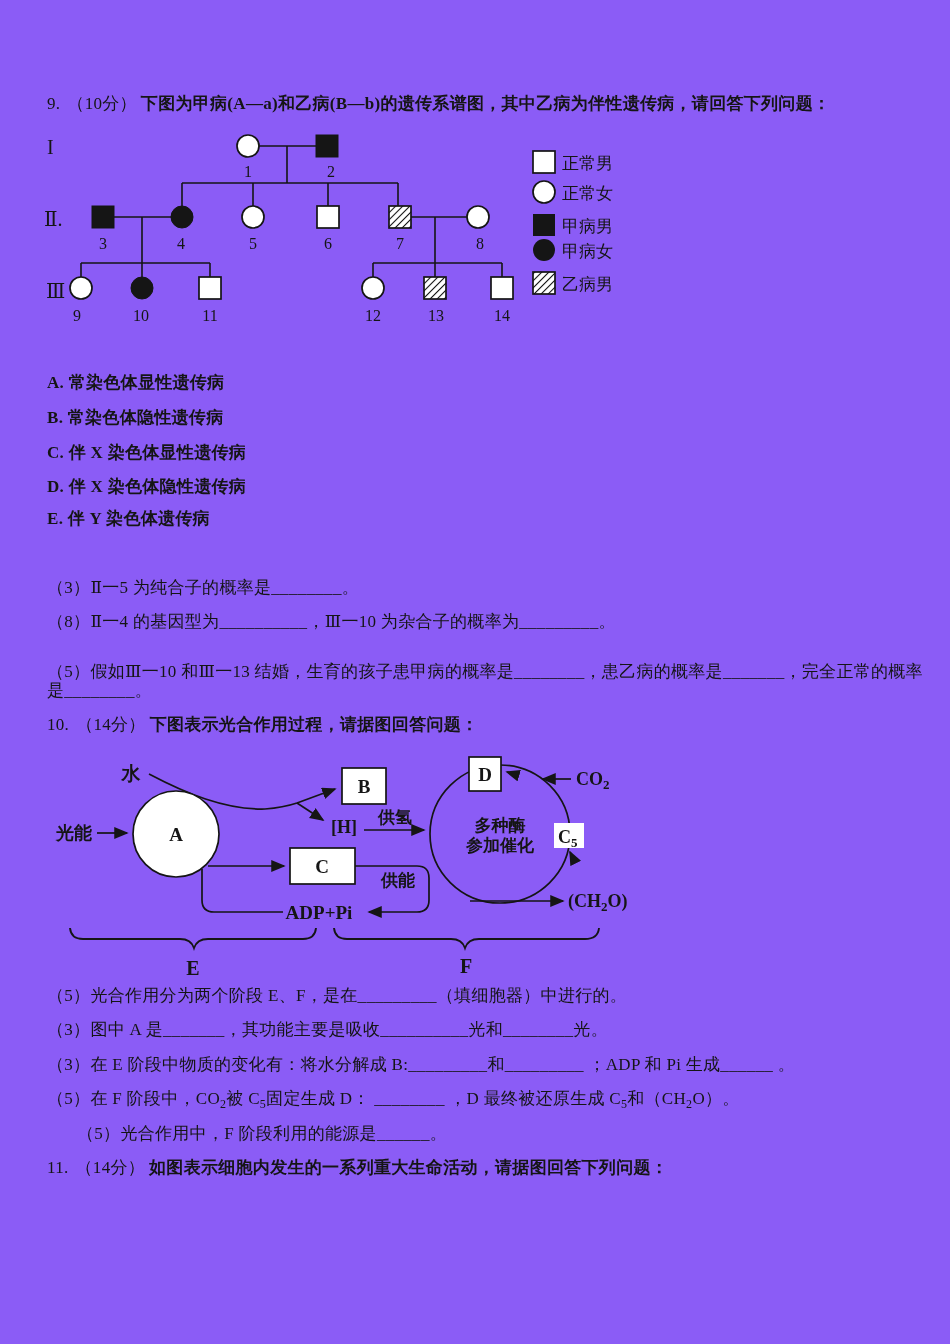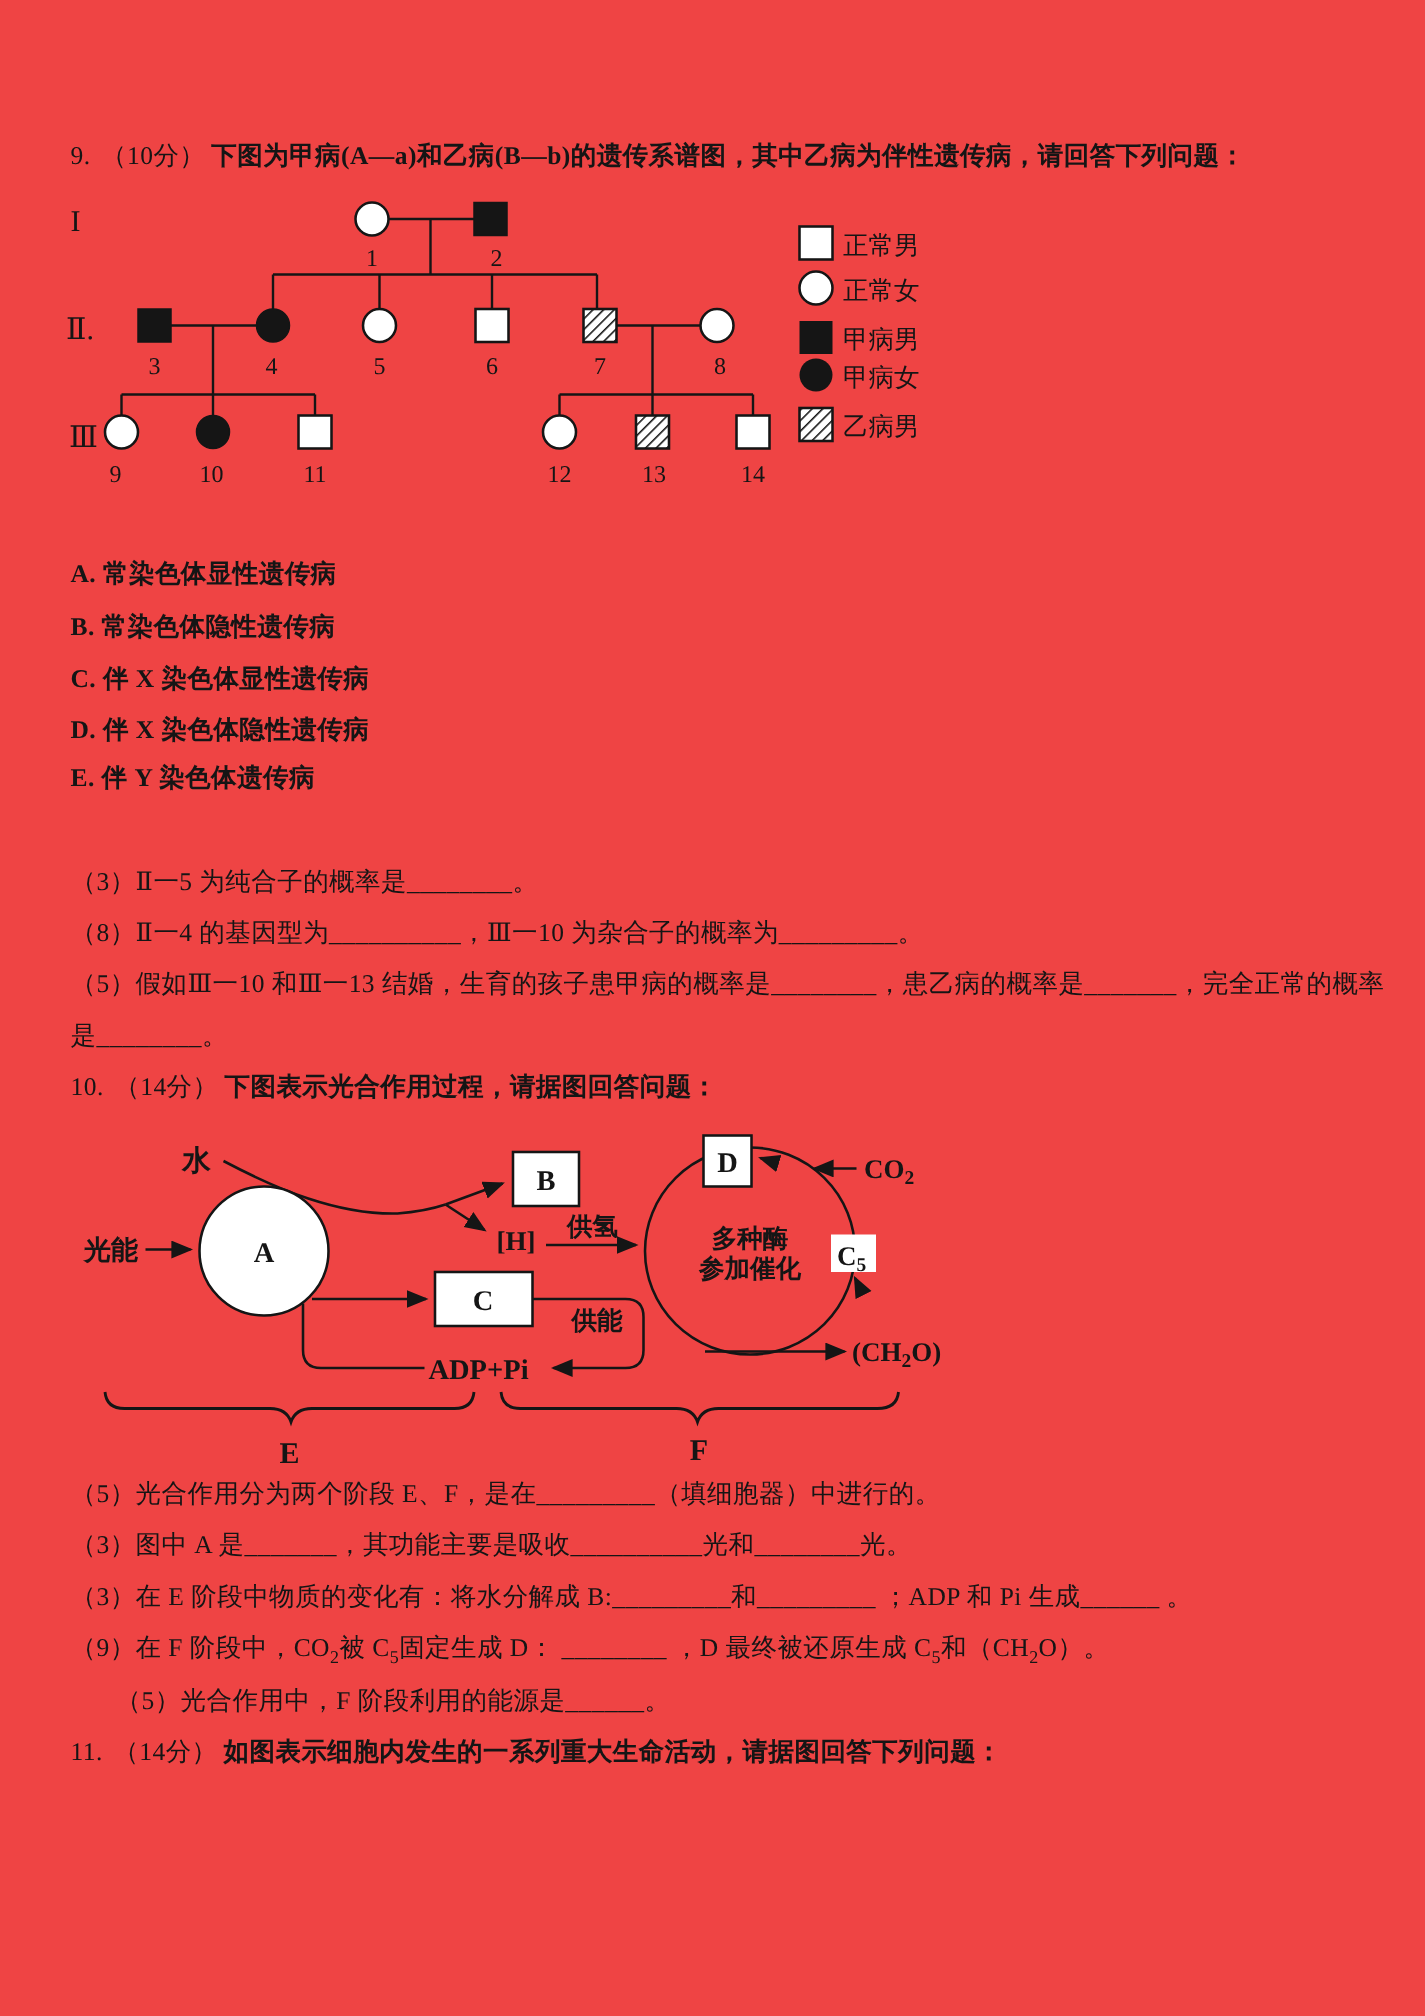--- a/index.html
+++ b/index.html
@@ -1,20 +1,20 @@
 <!DOCTYPE html>
 <html><head>
 <meta charset="utf-8">
 <style>
   html,body{margin:0;padding:0;}
   body{
     width:950px;height:1344px;background:#ffffff;position:relative;
     font-family:"Liberation Serif","DejaVu Serif",serif;color:#151515;
   }
-  .page{position:absolute;left:0;top:0;width:950px;height:1344px;background:#ef4444;overflow:hidden;}
+  .page{position:absolute;left:0;top:0;width:950px;height:1344px;background:#8b5cf6;overflow:hidden;}
   .line{position:absolute;left:47px;font-size:17px;line-height:23px;white-space:nowrap;letter-spacing:.3px;}
   .bold{font-weight:bold;}
   .num{margin-right:7px;}
   .score{margin-right:4px;}
   sub{font-size:12px;line-height:0;}
   svg{position:absolute;left:0;overflow:visible;}
   svg text{font-family:"Liberation Serif","DejaVu Serif",serif;fill:#151515;}
 </style>
 </head>
 <body>
@@ -102,21 +102,21 @@
     </g>
   </svg>
 
   <div class="line bold" style="top:371px;">A. 常染色体显性遗传病</div>
   <div class="line bold" style="top:406px;">B. 常染色体隐性遗传病</div>
   <div class="line bold" style="top:441px;">C. 伴 X 染色体显性遗传病</div>
   <div class="line bold" style="top:475px;">D. 伴 X 染色体隐性遗传病</div>
   <div class="line bold" style="top:507px;">E. 伴 Y 染色体遗传病</div>
   <div class="line" style="top:576px;">（3）Ⅱ一5 为纯合子的概率是________。</div>
   <div class="line" style="top:610px;">（8）Ⅱ一4 的基因型为__________，Ⅲ一10 为杂合子的概率为_________。</div>
-  <div class="line" style="top:644px;text-align:right;">（5）假如Ⅲ一10 和Ⅲ一13 结婚，生育的孩子患甲病的概率是________，患乙病的概率是_______，完全正常的概率</div>
+  <div class="line" style="top:660px;text-align:right;">（5）假如Ⅲ一10 和Ⅲ一13 结婚，生育的孩子患甲病的概率是________，患乙病的概率是_______，完全正常的概率</div>
   <div class="line" style="top:679px;">是________。</div>
 
   <div class="line" style="top:713px;">
     <span class="num">10.</span><span class="score">（14分）</span><span class="bold">下图表示光合作用过程，请据图回答问题：</span>
   </div>
 
   <svg style="top:745px;" width="950" height="245" viewBox="0 745 950 245">
     <defs>
       <marker id="arr" markerWidth="10" markerHeight="9" refX="7.5" refY="3.5" orient="auto">
         <path d="M0,0 L8.5,3.5 L0,7 Z" fill="#151515"></path>
@@ -170,21 +170,21 @@
     <path d="M70,928 Q71,939 83,939 L180,939 Q191,939 194,948 Q197,939 208,939 L303,939 Q315,939 316,928" fill="none" stroke="#151515" stroke-width="1.9"></path>
     <path d="M334,928 Q335,939 347,939 L451,939 Q462,939 465,948 Q468,939 479,939 L585,939 Q598,939 599,928" fill="none" stroke="#151515" stroke-width="1.9"></path>
     <text x="193" y="975" font-size="20" font-weight="bold" text-anchor="middle">E</text>
     <text x="466" y="973" font-size="20" font-weight="bold" text-anchor="middle">F</text>
   </svg>
 
   <div class="line" style="top:984px;">（5）光合作用分为两个阶段 E、F，是在_________（填细胞器）中进行的。</div>
   <div class="line" style="top:1018px;">（3）图中 A 是_______，其功能主要是吸收__________光和________光。</div>
   <div class="line" style="top:1053px;">（3）在 E 阶段中物质的变化有：将水分解成 B:_________和_________ ；ADP 和 Pi 生成______ 。</div>
   <div class="line" style="top:1087px;">
-    <span>（9）在 F 阶段中，CO</span><sub>2</sub><span>被 C</span><sub>5</sub><span>固定生成 D： ________ ，D 最终被还原生成 C</span><sub>5</sub><span>和（CH</span><sub>2</sub><span>O）。</span>
+    <span>（5）在 F 阶段中，CO</span><sub>2</sub><span>被 C</span><sub>5</sub><span>固定生成 D： ________ ，D 最终被还原生成 C</span><sub>5</sub><span>和（CH</span><sub>2</sub><span>O）。</span>
   </div>
   <div class="line" style="top:1122px;margin-left:30px;">（5）光合作用中，F 阶段利用的能源是______。</div>
 
   <div class="line" style="top:1156px;">
     <span class="num">11.</span><span class="score">（14分）</span><span class="bold">如图表示细胞内发生的一系列重大生命活动，请据图回答下列问题：</span>
   </div>
 
 </div>
 
 </body></html>

